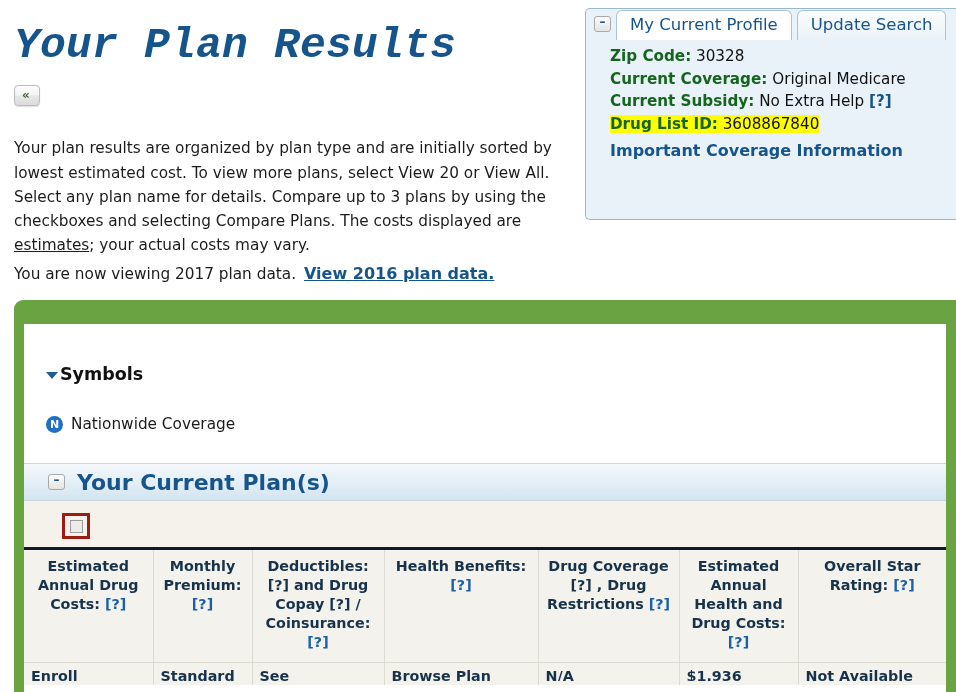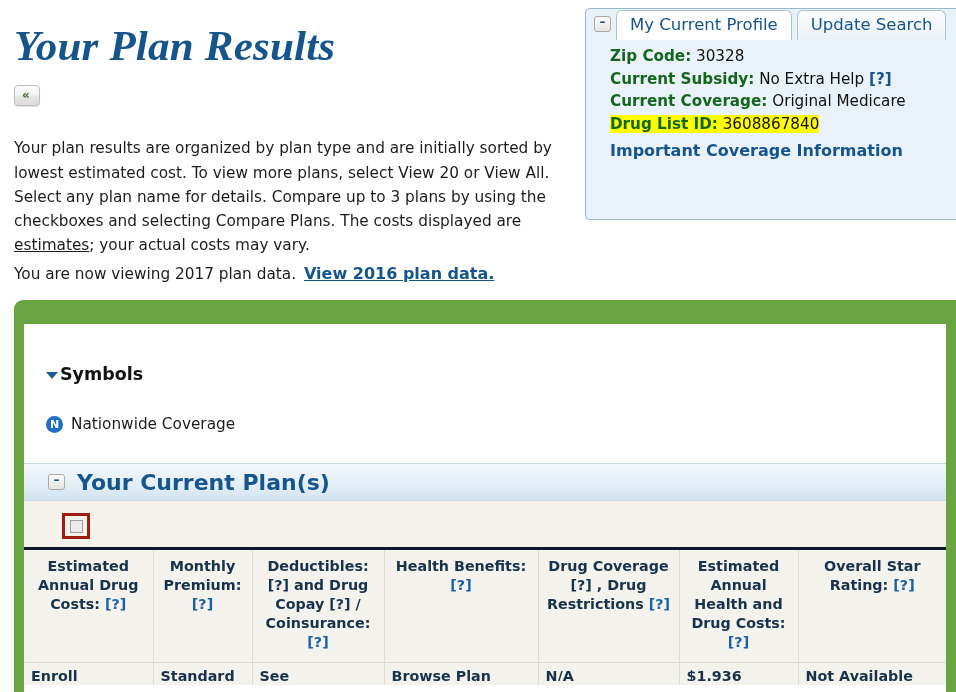--- a/index.html
+++ b/index.html
@@ -8,21 +8,21 @@
     width: 956px; height: 692px;
     background: #ffffff;
     font-family: "DejaVu Sans", "Liberation Sans", sans-serif;
     overflow: hidden;
   }
   .page { position: relative; width: 956px; height: 692px; background:#fff; }
 
   
   .page-title {
     position: absolute; left: 14px; top: -8px;
-    font-family: Liberation Serif, serif;
+    font-family: Liberation Mono, monospace;
     font-style: italic;
     font-size: 43px;
     color: #16548c;
     letter-spacing: .2px;
     white-space: nowrap;
   }
 
   
   .return-btn {
     position: absolute; left: 14px; top: 85px;
@@ -256,27 +256,27 @@
         </div>
       <div class="ptab active">My Current Profile</div>
       <div class="ptab inactive">Update Search</div>
     </div>
     <div class="profile-body">
       <div class="prow">
         <span class="lab">Zip Code:</span>
         <span>30328</span>
       </div>
       <div class="prow">
+        <span class="lab">Current Coverage:</span>
+        <span>Original Medicare</span>
+      </div>
+      <div class="prow">
         <span class="lab">Current Subsidy:</span>
         <span>No Extra Help</span>
         <span class="q">[?]</span>
-      </div>
-      <div class="prow">
-        <span class="lab">Current Coverage:</span>
-        <span>Original Medicare</span>
       </div>
       <div class="prow">
         <span class="hl"><span class="lab">Drug List ID:</span>
         <span>3608867840</span></span>
       </div>
       <div class="cov-info">Important Coverage Information</div>
     </div>
   </div>
 
   <div class="results-box">

